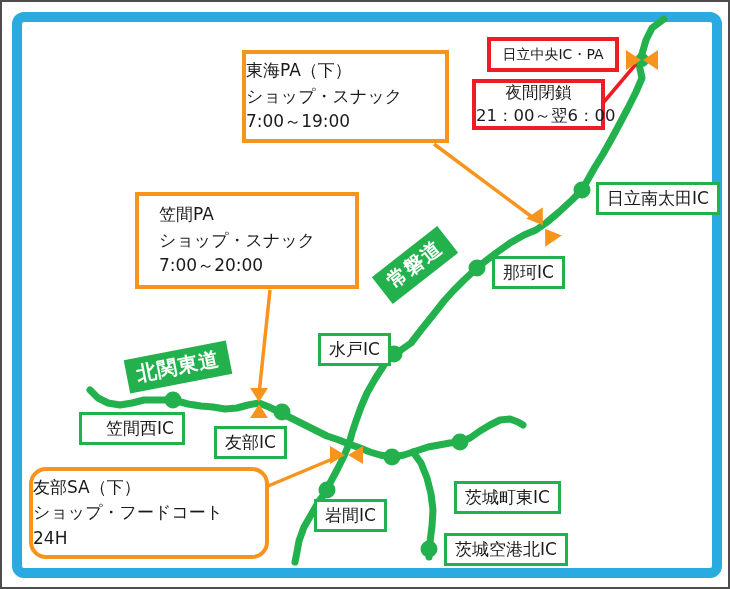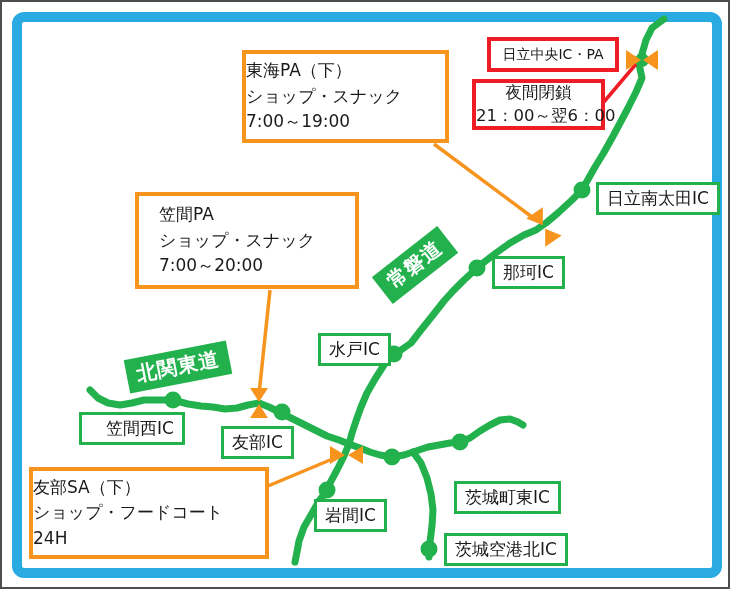--- a/index.html
+++ b/index.html
@@ -51,33 +51,33 @@
     font-weight:bold;
     padding:3px 10px 4px 10px;
     white-space:nowrap;
     letter-spacing:1px;
   }
   .badge-joban{left:413px;top:263px;transform:translate(-50%,-50%) rotate(-38deg);}
   .badge-kitakanto{left:176px;top:365px;transform:translate(-50%,-50%) rotate(-11deg);}
 
   .box-tokai{left:240px;top:48px;width:207px;height:93px;}
   .box-kasama{left:133px;top:190px;width:224px;height:97px;padding-left:20px;}
-  .box-tomobe{left:27px;top:465px;width:240px;height:92px;}
+  .box-tomobe{left:27px;top:465px;width:240px;height:92px;border-radius:17px;}
   .box-hitachichuo{left:485px;top:35px;width:132px;height:35px;}
   .box-yakan{left:470px;top:77px;width:133px;height:51px;font-size:16.5px;}
 
   .lbl-hitachiminamiota{left:594px;top:180px;}
   .lbl-naka{left:490px;top:254px;}
   .lbl-mito{left:316px;top:331px;}
   .lbl-ibarakinishi{left:375px;top:398px;}
   .lbl-ibarakihigashi{left:452px;top:451px;margin-top:28px;}
   .lbl-iwama{left:312px;top:497px;}
   .lbl-kukokita{left:442px;top:531px;}
   .lbl-kasamanishi{left:77px;top:410px;padding-left:24px;}
-  .lbl-tomobe{left:219px;top:424px;}
+  .lbl-tomobe{left:212px;top:424px;}
 </style>
 </head>
 <body>
 
 <div class="map-frame">
 
   <svg class="map-svg" width="730" height="589" viewBox="0 0 730 589">
 
     <rect x="15" y="15" width="700" height="556" rx="7" fill="none" stroke="#29ABE2" stroke-width="10"></rect>
 

